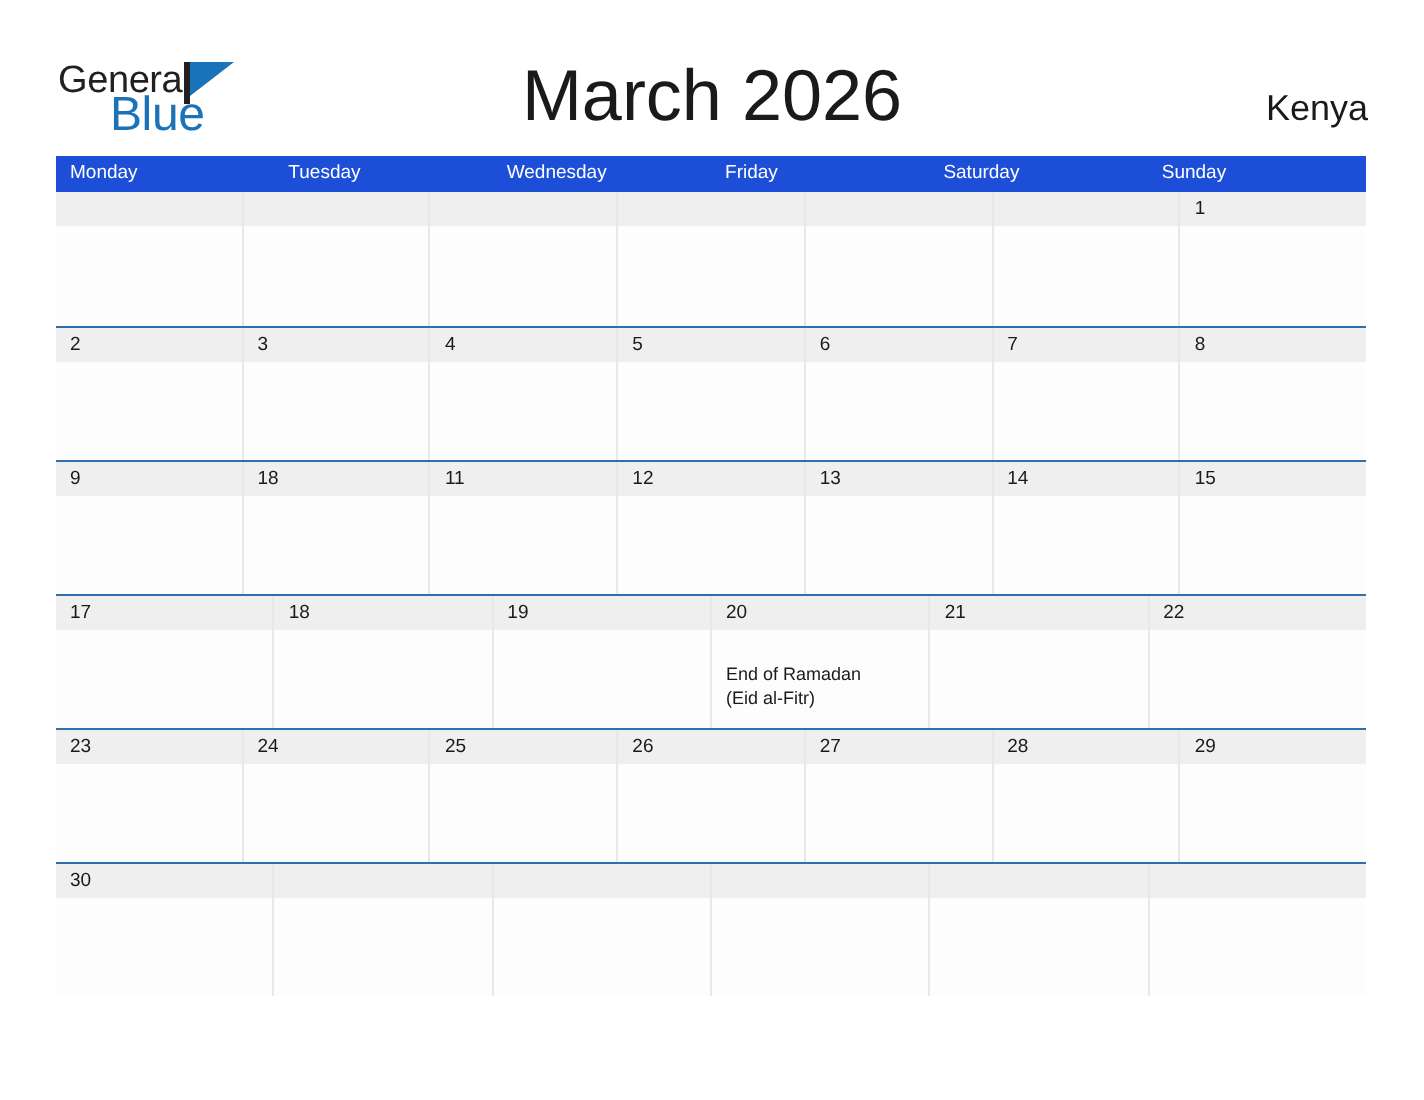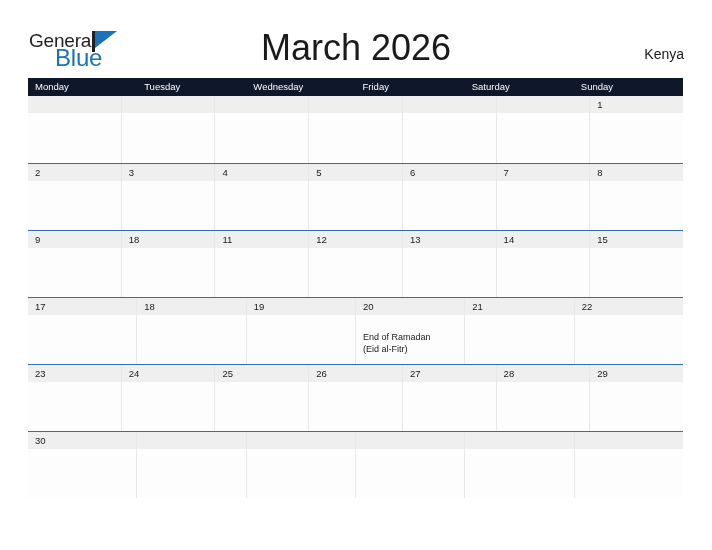--- a/index.html
+++ b/index.html
@@ -85,39 +85,39 @@
     line-height: 36px;
     color: #1a1a1a;
     font-weight: normal;
     font-family: "Liberation Sans", sans-serif;
   }
 
   .country-label {
     position: absolute;
     right: 28px;
     top: 45px;
-    font-size: 14px;
+    font-size: 18px;
     line-height: 18px;
     color: #1a1a1a;
     font-family: "Liberation Sans", sans-serif;
   }
 
   
   .calendar {
     position: absolute;
     left: 28px;
     top: 78px;
     width: 655px;
   }
 
   .weekday-row {
     display: flex;
     width: 655px;
     height: 18px;
-    background: #0f172a;
+    background: #1d4ed8;
   }
   .weekday-cell {
     flex: 1 1 0;
     box-sizing: border-box;
     padding-left: 7px;
     font-size: 9.5px;
     line-height: 18px;
     color: #ffffff;
     font-family: "Liberation Sans", sans-serif;
     white-space: nowrap;

